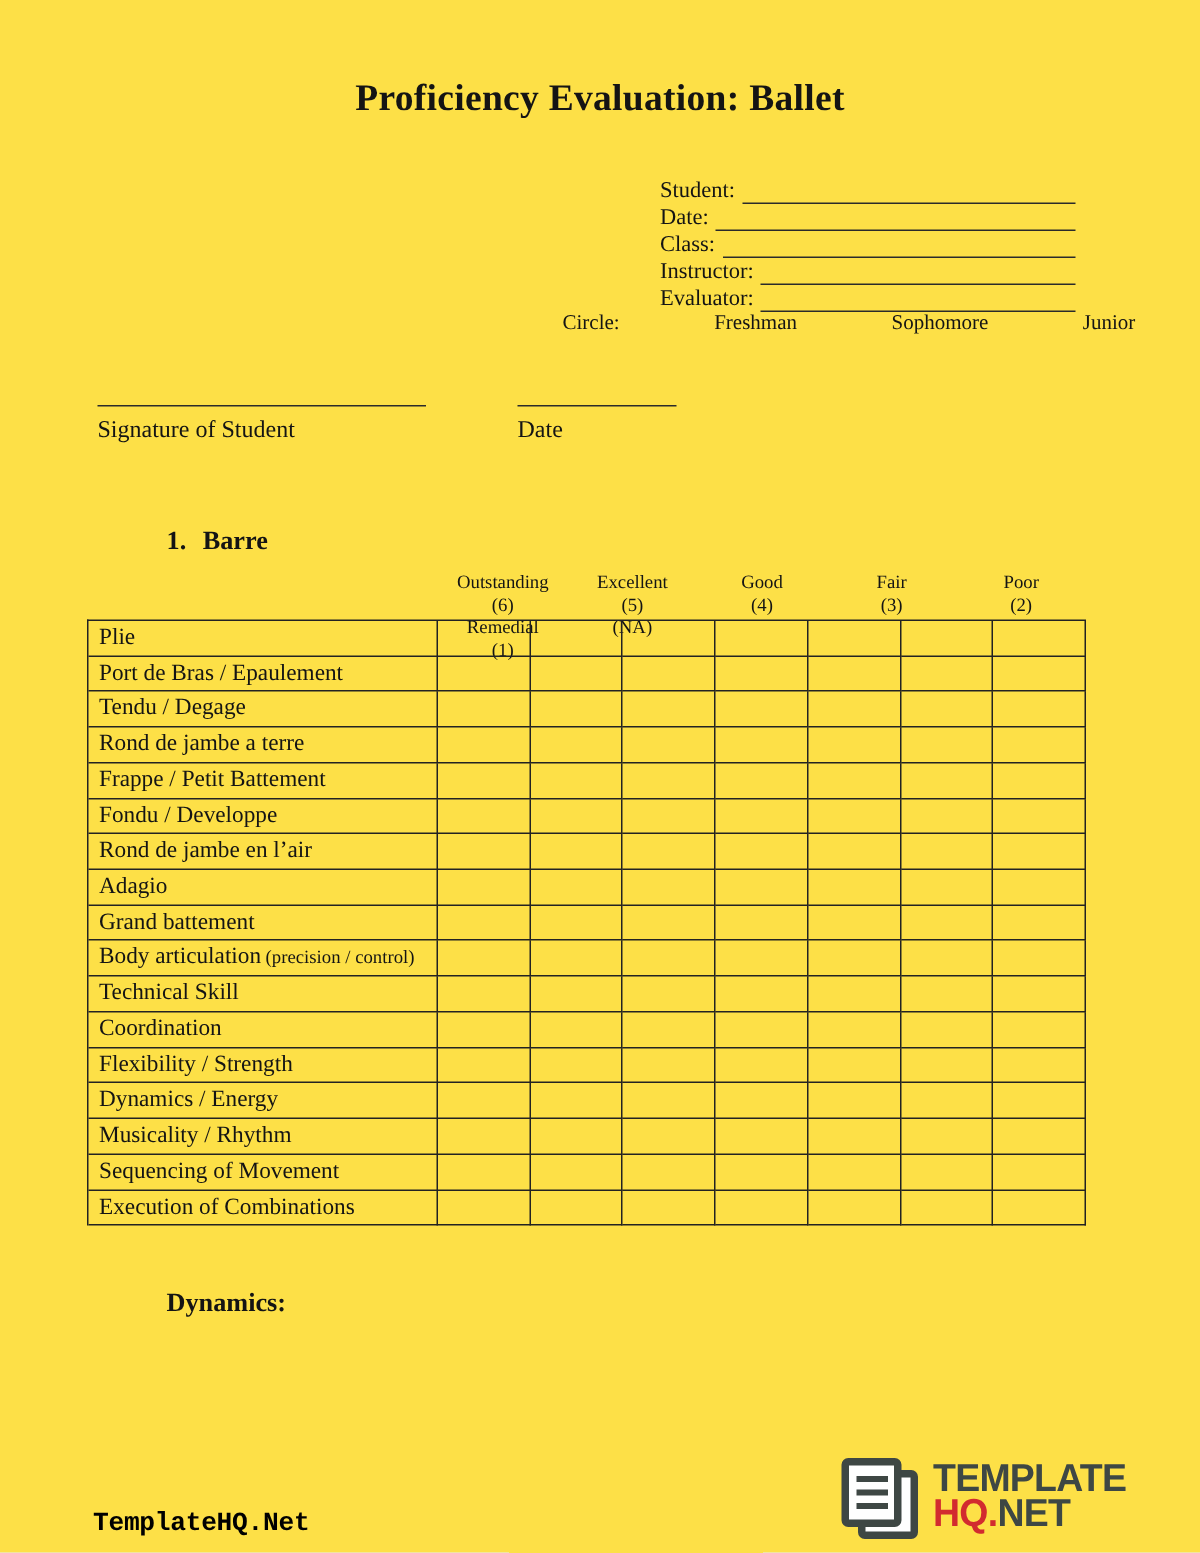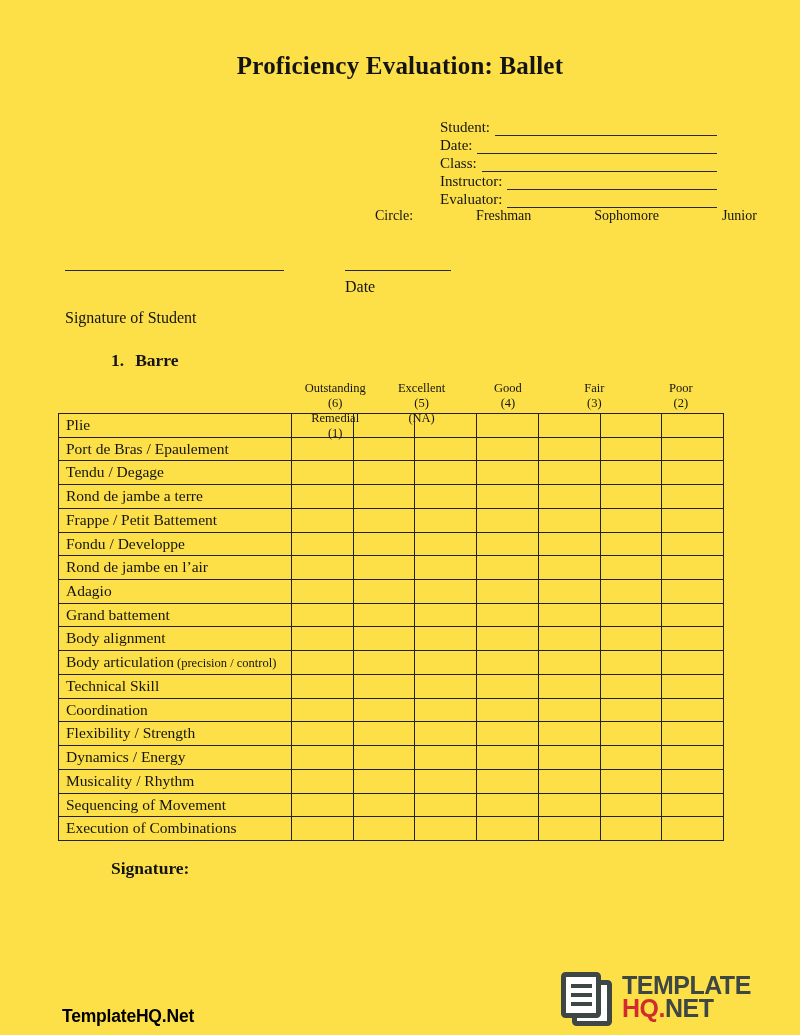--- a/index.html
+++ b/index.html
@@ -21,21 +21,21 @@
   .circle-row {
     position:absolute; top:208px; left:375px; width:345px;
     display:flex; gap:15px; font-size:14px; white-space:nowrap;
   }
   .circle-row .opt { cursor:default;margin-left:48px; }
   
   .sig-line { position:absolute; border-top:1px solid #2a2a2a; }
   .sig-line.student { left:65px; top:270px; width:219px; }
   .sig-line.date    { left:345px; top:270px; width:106px; }
   .sig-label { position:absolute; font-size:16px; }
-  .sig-label.student { left:65px; top:278px;margin-top:31px; }
+  .sig-label.student { left:65px; top:278px; }
   .sig-label.date    { left:345px; top:278px; }
   
   .section-heading { position:absolute; left:111px; top:350px; font-size:17.5px; font-weight:bold; }
   .section-heading .num { margin-right:11px; }
   
   .rating-header {
     position:absolute; left:292px; top:381px; width:432px;
     display:grid; grid-template-columns:repeat(5,1fr);
     font-size:12.5px; line-height:15px; text-align:center;
   }
@@ -47,21 +47,21 @@
   .t-row { display:grid; grid-template-columns:233px repeat(7,1fr); height:23.72px; }
   .t-row > div { border-right:1px solid #222; border-bottom:1px solid #222; }
   .t-label {
     padding-left:7px; font-size:15.5px; line-height:22.5px; white-space:nowrap; overflow:hidden;
   }
   .t-label .note { font-size:12.5px; margin-left:3px; }
   .comments-label { position:absolute; left:111px; top:858px; font-size:17.5px; font-weight:bold; }
   
   .site-name {
     position:absolute; left:62px; top:1006px;
-    font-family:Liberation Sans, sans-serif; font-weight:bold; font-size:17.5px;
+    font-family:Liberation Mono, monospace; font-weight:bold; font-size:17.5px;
     letter-spacing:-0.2px; color:#000;
   }
   .logo { position:absolute; left:560px; top:971px; display:flex; gap:7px; align-items:flex-start; }
   .logo-text {
     font-family:"Liberation Sans", sans-serif; font-weight:bold;
     font-size:26px; line-height:23px; letter-spacing:-0.5px;
     transform:scaleX(0.96); transform-origin:left top; padding-top:3px;
   }
   .slate { color:#3e4744; }
   .red { color:#d22b2f; }
@@ -233,30 +233,20 @@
       <div class="t-label"><span>Grand battement</span><span class="note"></span></div>
       <div></div>
       <div></div>
       <div></div>
       <div></div>
       <div></div>
       <div></div>
       <div></div>
     </div>
       <div class="t-row">
-      <div class="t-label"><span>Body alignment</span><span class="note"></span></div>
-      <div></div>
-      <div></div>
-      <div></div>
-      <div></div>
-      <div></div>
-      <div></div>
-      <div></div>
-    </div>
-      <div class="t-row">
       <div class="t-label"><span>Body articulation</span><span class="note">(precision / control)</span></div>
       <div></div>
       <div></div>
       <div></div>
       <div></div>
       <div></div>
       <div></div>
       <div></div>
     </div>
       <div class="t-row">
@@ -324,21 +314,21 @@
       <div></div>
       <div></div>
       <div></div>
       <div></div>
       <div></div>
       <div></div>
       <div></div>
     </div>
     </div>
 
-  <div class="comments-label">Signature:</div>
+  <div class="comments-label">Dynamics:</div>
 
   <div class="site-name">TemplateHQ.Net</div>
 
   <div class="logo">
     <span>
       <svg width="55" height="57" viewBox="0 0 55 57">
         <rect x="14.5" y="11.5" width="35" height="41" rx="2" fill="#ffffff" stroke="#3e4744" stroke-width="5"></rect>
         <rect x="3.5" y="3.5" width="35" height="41" rx="2" fill="#ffffff" stroke="#3e4744" stroke-width="5"></rect>
         <line x1="11" y1="15" x2="32" y2="15" stroke="#3e4744" stroke-width="4"></line>
         <line x1="11" y1="24" x2="32" y2="24" stroke="#3e4744" stroke-width="4"></line>

